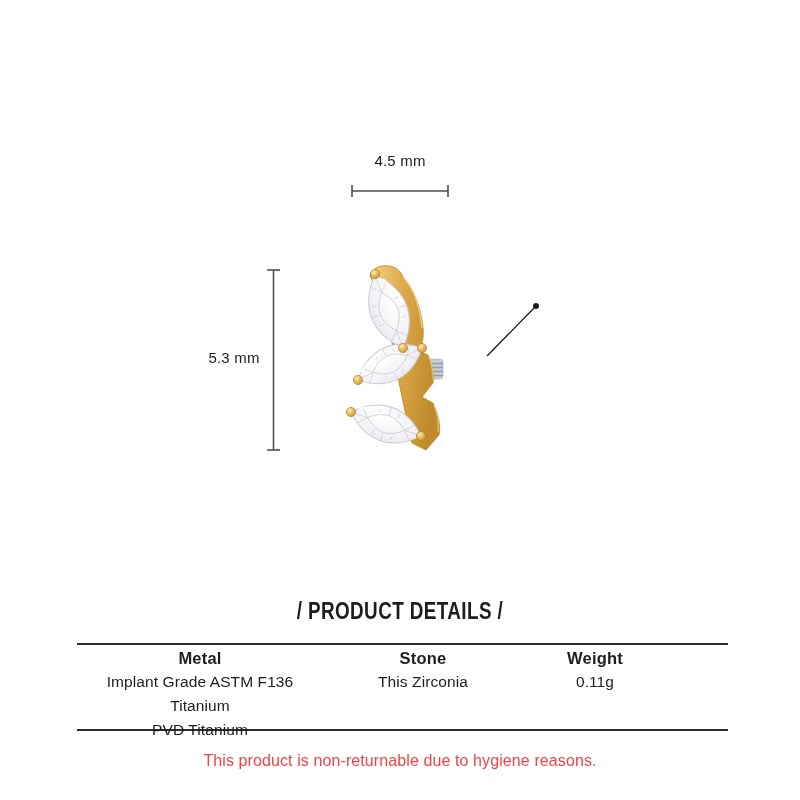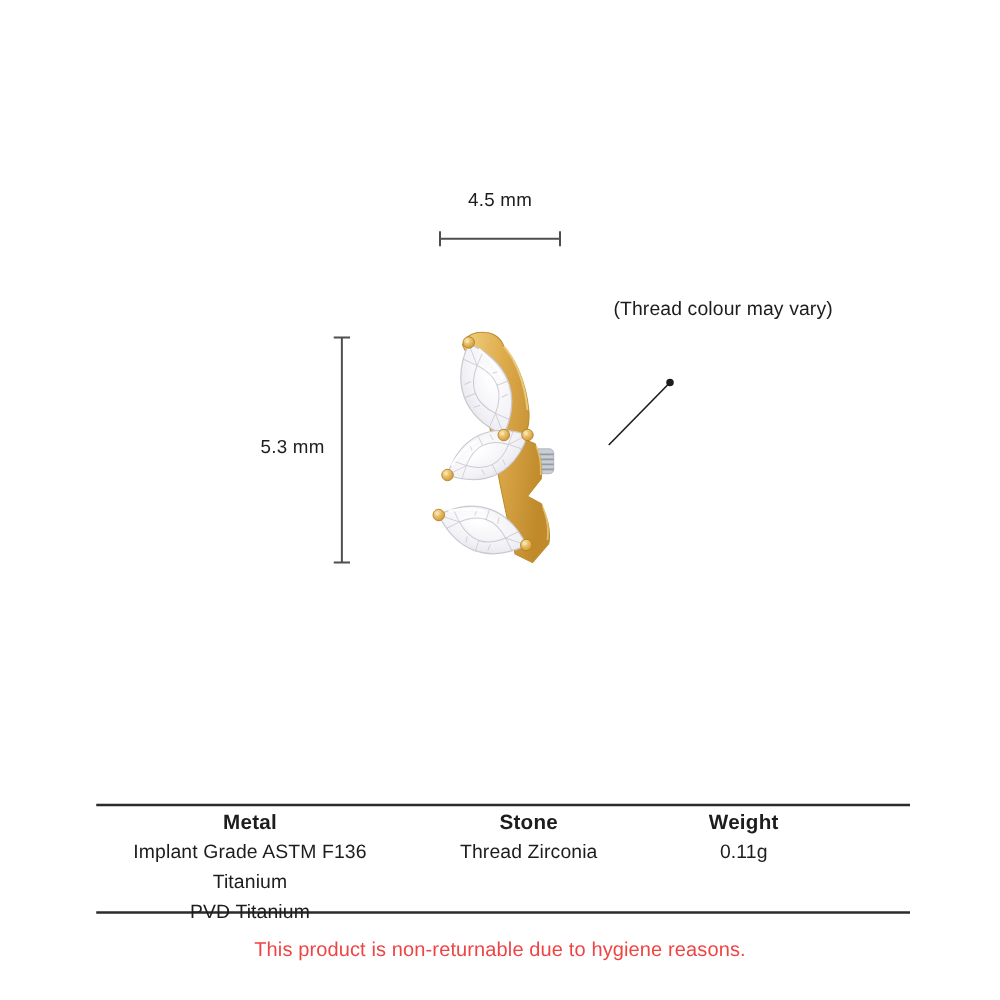--- a/index.html
+++ b/index.html
@@ -123,21 +123,20 @@
   <div class="measure-label" id="height-label">5.3 mm</div>
   <svg class="measure-svg" id="height-line-svg" width="15" height="184" viewBox="0 0 15 184">
     <g stroke="#4f4f4f" stroke-width="1.6" fill="none">
       <line x1="7.5" y1="2" x2="7.5" y2="182"></line>
       <line x1="1" y1="2" x2="14" y2="2"></line>
       <line x1="1" y1="182" x2="14" y2="182"></line>
     </g>
   </svg>
 
   <div class="thread-note">
-    <div class="subtitle">(Thread colour may vary)</div>
   </div>
   <svg id="pointer-svg" width="64" height="64" viewBox="0 0 64 64">
     <line x1="56" y1="8" x2="7" y2="58" stroke="#1d1d1d" stroke-width="1.3"></line>
     <circle cx="56" cy="8" r="3" fill="#1d1d1d"></circle>
   </svg>
 
   <svg id="earring-svg" width="145" height="215" viewBox="0 0 145 215">
     <defs>
       <linearGradient id="goldGrad" x1="0" y1="0" x2="1" y2="0.25">
         <stop offset="0" stop-color="#F2D284"></stop>
@@ -189,31 +188,34 @@
     <use href="#mq" transform="translate(51,174) rotate(19) scale(0.93)"></use>
 
     <use href="#prong" transform="translate(40,24)"></use>
     <use href="#prong" transform="translate(68,98)"></use>
     <use href="#prong" transform="translate(87,98)"></use>
     <use href="#prong" transform="translate(23,130)"></use>
     <use href="#prong" transform="translate(16,162)"></use>
     <use href="#prong" transform="translate(86,186)"></use>
   </svg>
 
+  <div class="section-heading">
+    <span>/ PRODUCT DETAILS /</span>
+  </div>
 
   <div class="details-table">
     <div class="details-grid">
       <div class="details-col">
         <div class="col-header">Metal</div>
         <div class="col-line">Implant Grade ASTM F136 Titanium</div>
         <div class="col-line">PVD Titanium</div>
       </div>
       <div class="details-col">
         <div class="col-header">Stone</div>
-        <div class="col-line">Thread Zirconia</div>
+        <div class="col-line">This Zirconia</div>
       </div>
       <div class="details-col">
         <div class="col-header">Weight</div>
         <div class="col-line">0.11g</div>
       </div>
       <div class="details-col"></div>
     </div>
   </div>
 
   <div class="footnote">This product is non-returnable due to hygiene reasons.</div>

